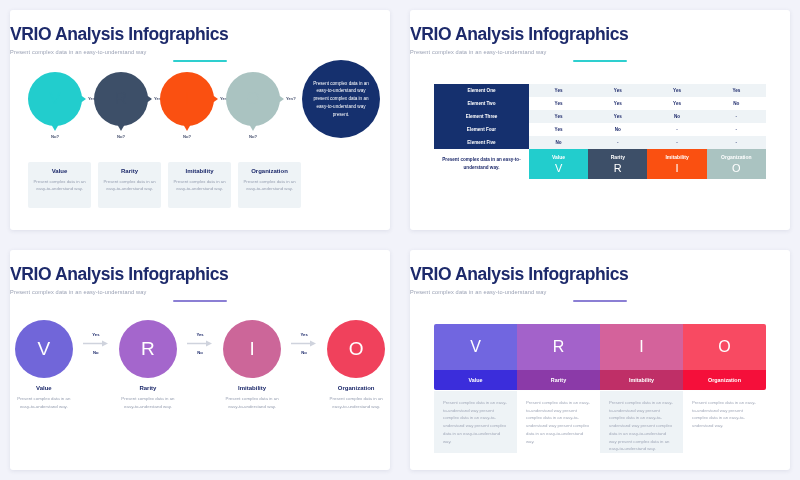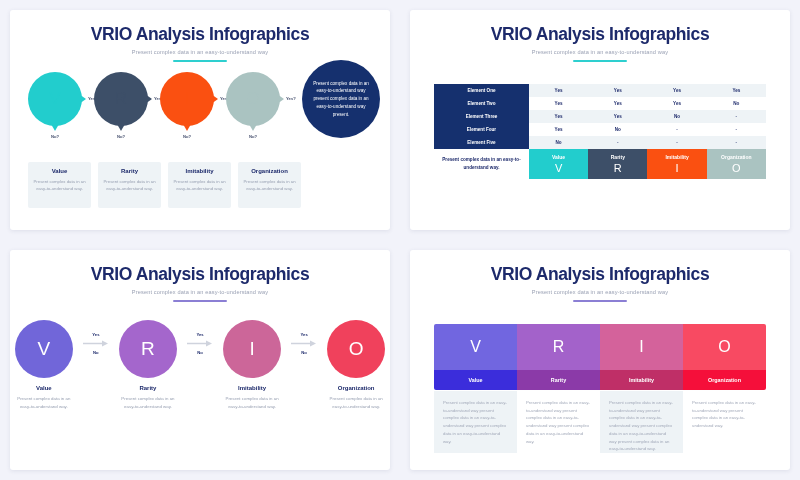--- a/index.html
+++ b/index.html
@@ -17,21 +17,21 @@
   }
   .slide{
     position:relative;
     margin:10px;
     background:#ffffff;
     border-radius:3px;
     box-shadow:0 1px 4px rgba(40,50,90,.10);
     overflow:hidden;
   }
   
-  .hdr{padding-top:14px;text-align:center;}
+  .hdr{padding-top:14px;text-align:left;}
   .hdr h1{
     margin:0;
     font-size:17.5px;
     font-weight:bold;
     letter-spacing:-.4px;
     color:#1d2a6b;
   }
   .hdr .sub{
     margin:4px 0 0;
     font-size:5.6px;

